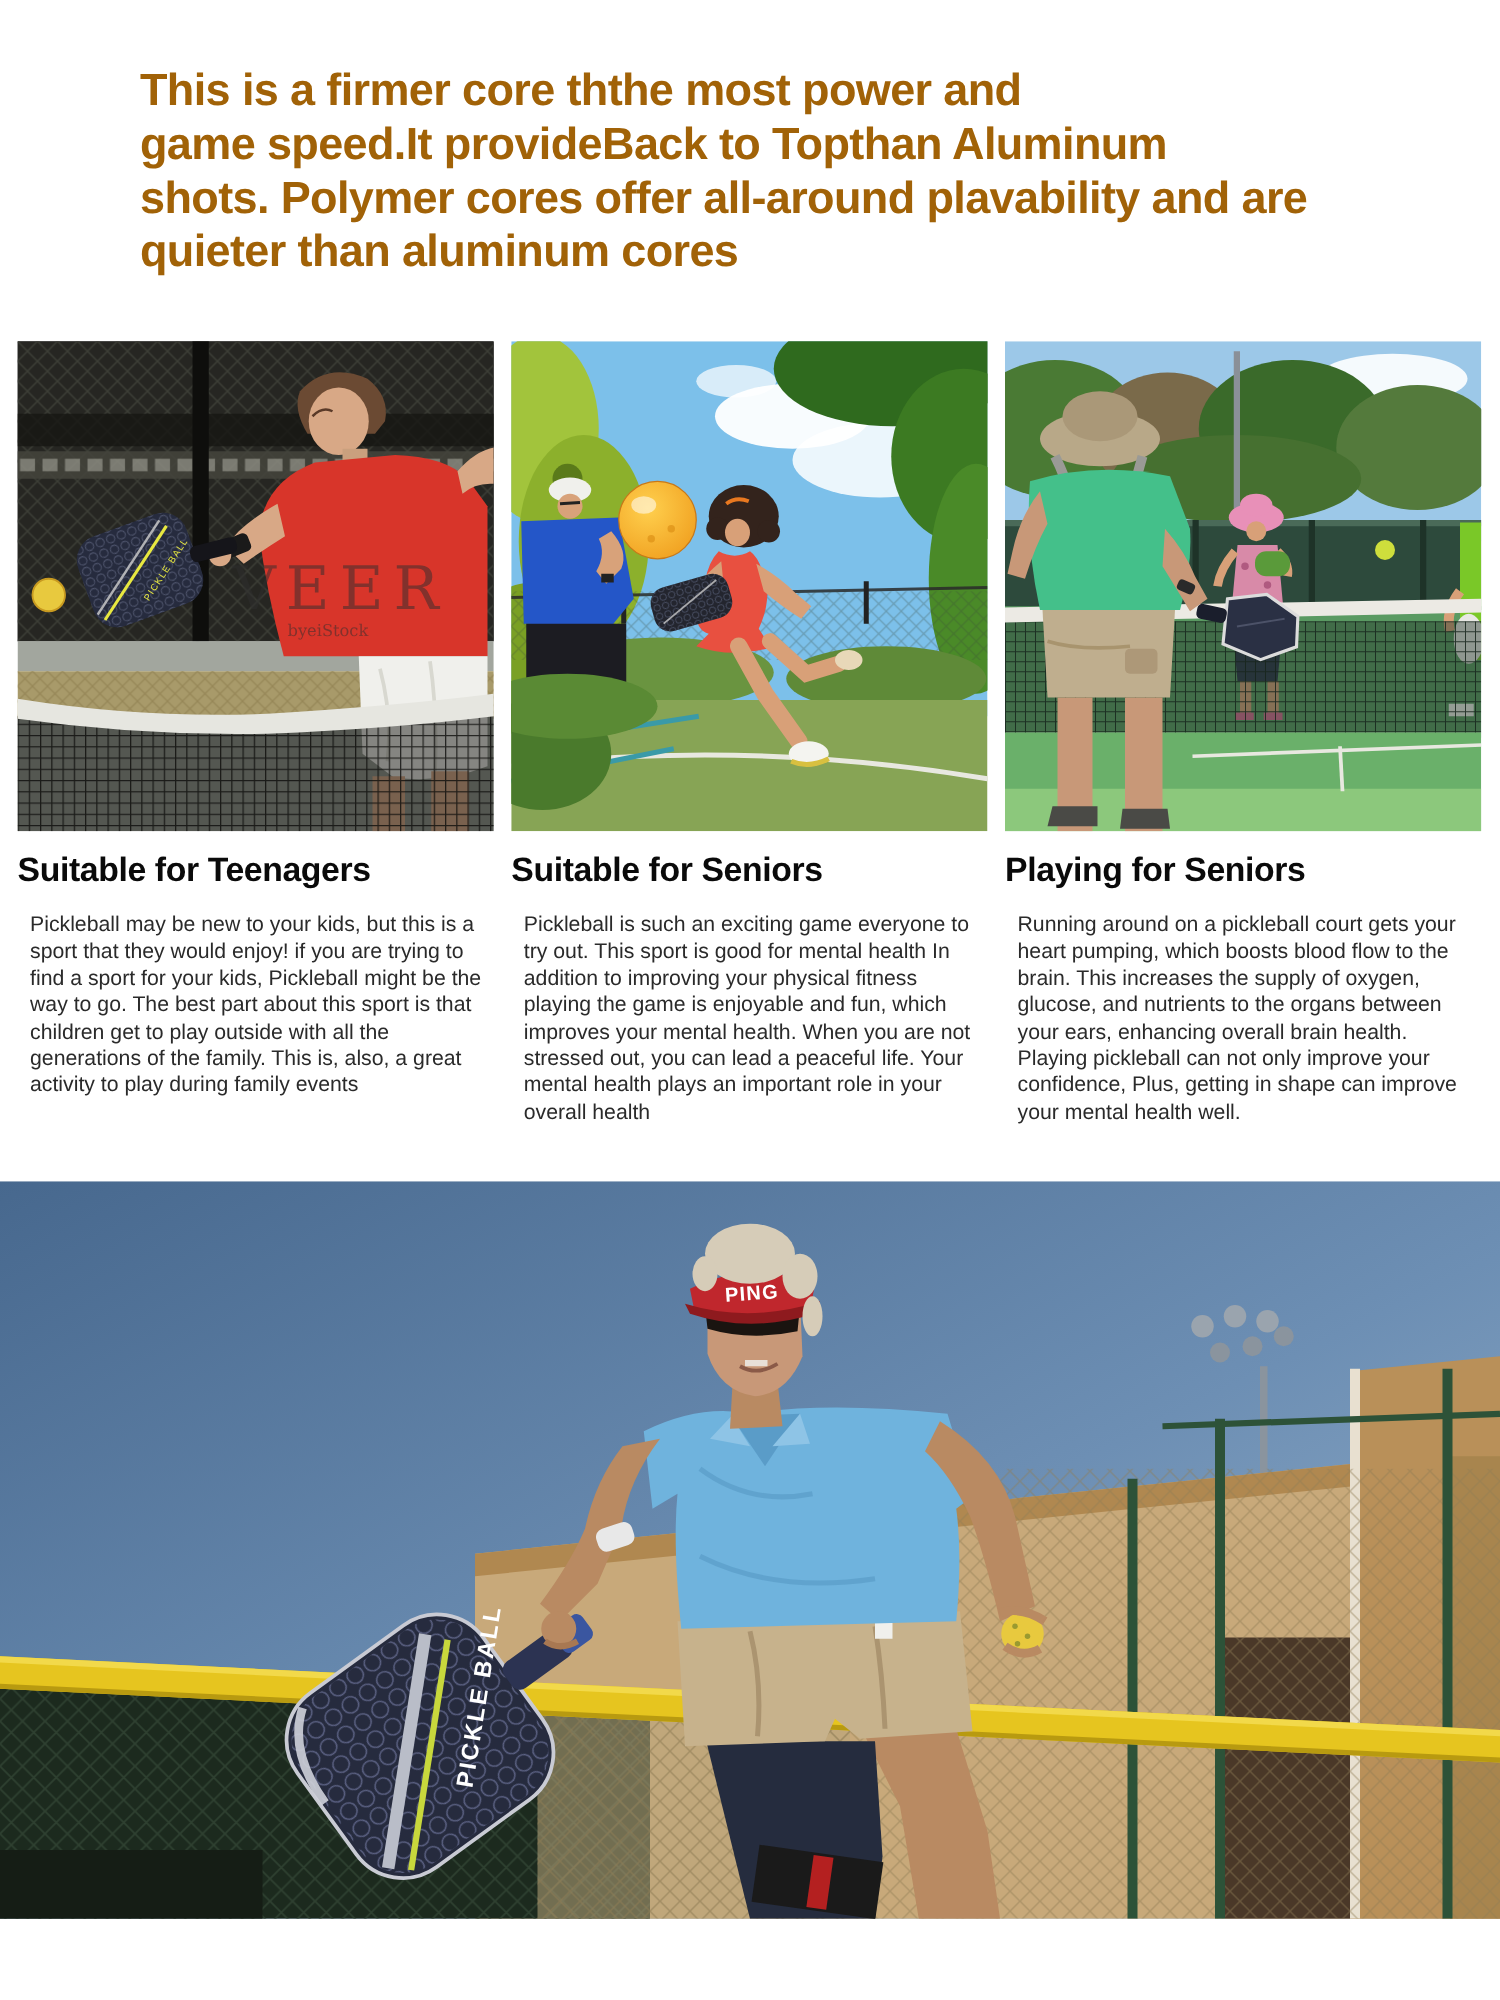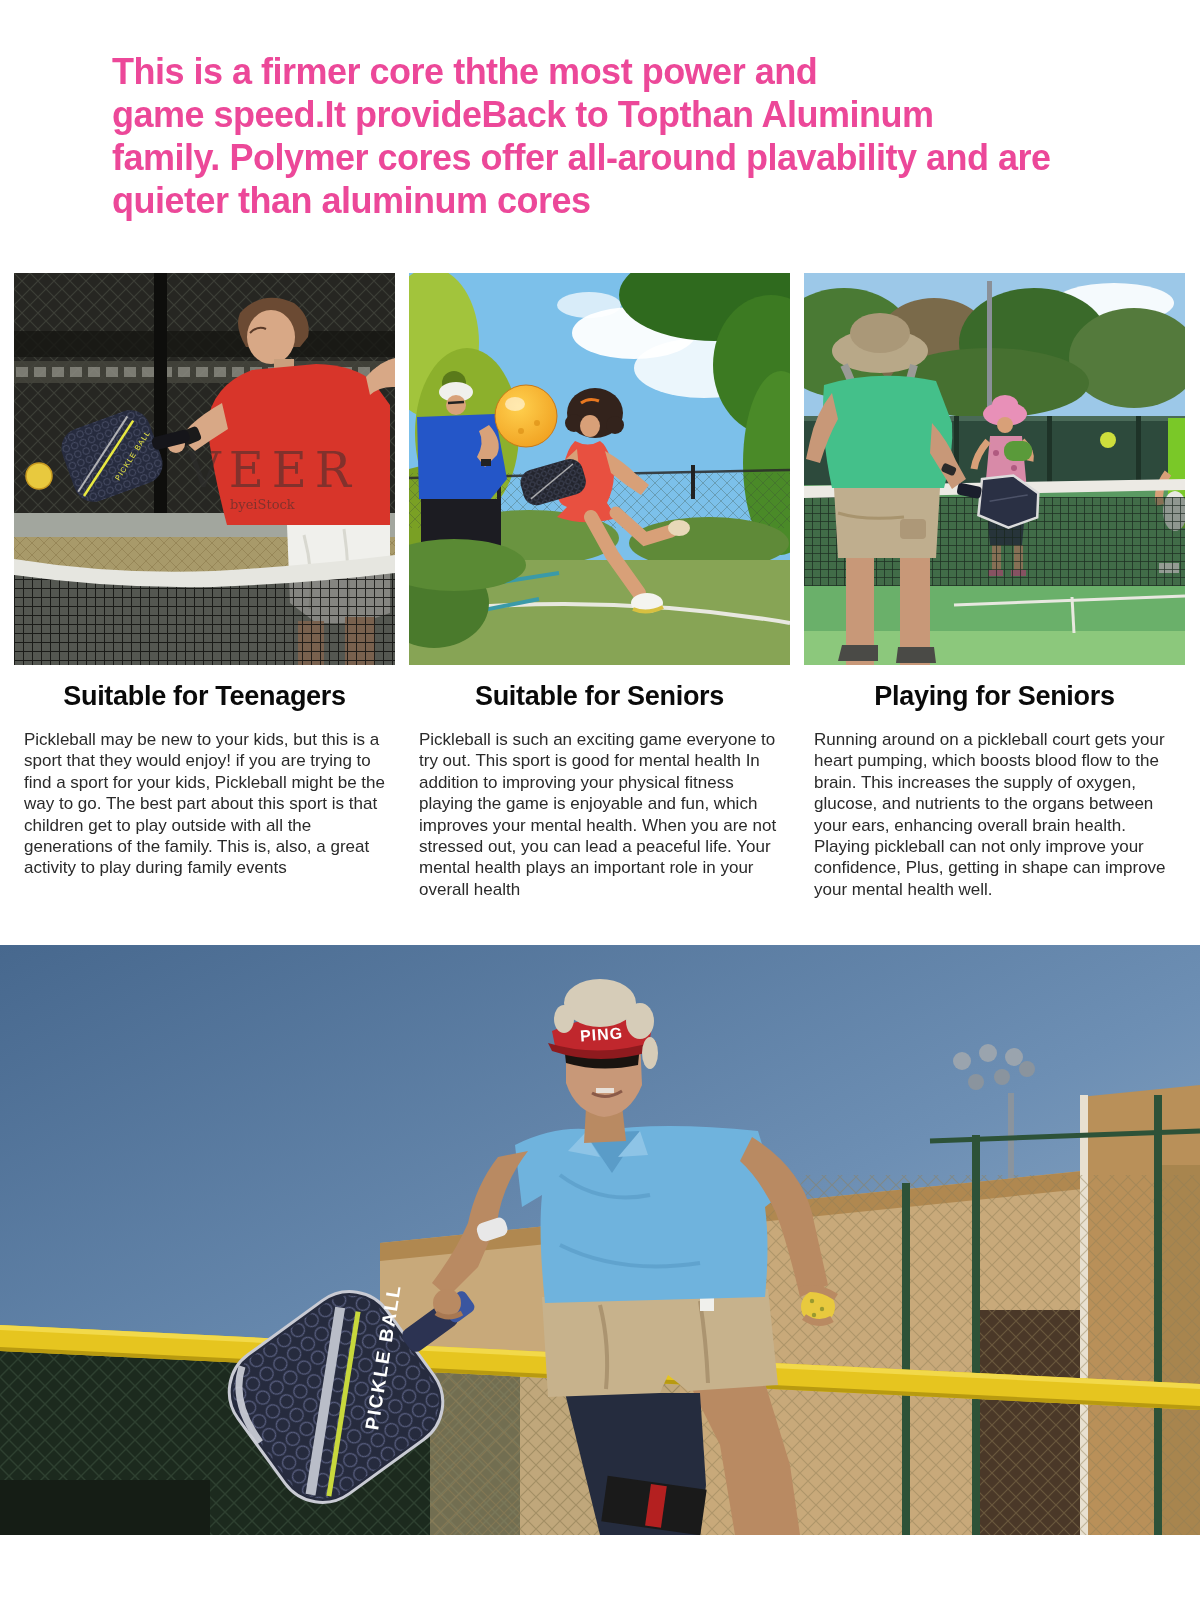--- a/index.html
+++ b/index.html
@@ -1,34 +1,34 @@
 <!DOCTYPE html>
 <html><head>
 <meta charset="utf-8">
 <style>
   html,body{margin:0;padding:0;background:#ffffff;}
   body{width:1200px;height:1600px;overflow:hidden;font-family:"Liberation Sans",sans-serif;position:relative;}
-  .intro{padding:50px 39px 0 112px;font-size:36px;line-height:43px;font-weight:bold;color:#ec4899;letter-spacing:-0.5px;}
+  .intro{padding:50px 39px 0 112px;font-size:36px;line-height:43px;font-weight:bold;color:#a16207;letter-spacing:-0.5px;}
   .intro div{white-space:nowrap;}
   .cards{display:grid;grid-template-columns:repeat(3,381px);column-gap:14px;padding:0 12px 0 14px;margin-top:51px;}
   .card-img{width:381px;height:392px;display:block;}
-  .card-title{text-align:center;font-size:27px;font-weight:bold;color:#0a0a0a;margin:16px 0 12px 0;letter-spacing:-0.3px;}
+  .card-title{font-size:27px;font-weight:bold;color:#0a0a0a;margin:16px 0 12px 0;letter-spacing:-0.3px;}
   .card-body{font-size:17px;line-height:21.4px;color:#2a2a2a;padding:0 10px 0 10px;}
   .bottom-wrap{margin-top:28px;}
   .bottom-img{width:1200px;height:590px;display:block;}
   svg text{font-family:"Liberation Sans",sans-serif;}
   .wm{font-family:"DejaVu Serif",serif;}
 </style>
 </head>
 <body>
 
 <header class="intro">
   <div>This is a firmer core ththe most power and</div>
   <div>game speed.It provideBack to Topthan Aluminum</div>
-  <div>family. Polymer cores offer all-around plavability and are</div>
+  <div>shots. Polymer cores offer all-around plavability and are</div>
   <div>quieter than aluminum cores</div>
 </header>
 
 <section class="cards">
 
   <article>
     <svg class="card-img" viewBox="0 0 381 392">
       <defs>
         <pattern id="p1cl" width="16" height="16" patternUnits="userSpaceOnUse">
           <path d="M0 16 L16 0 M0 0 L16 16" stroke="#3c3e36" stroke-width="1.2" fill="none"></path>

